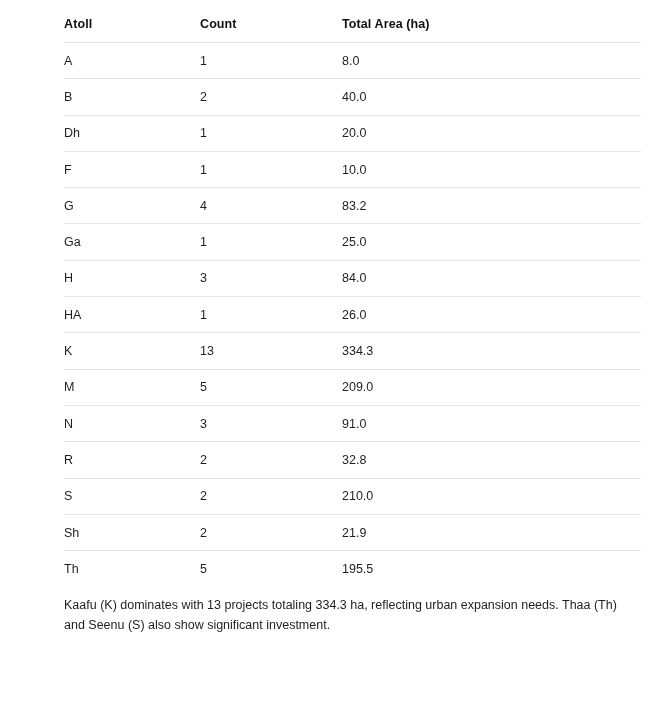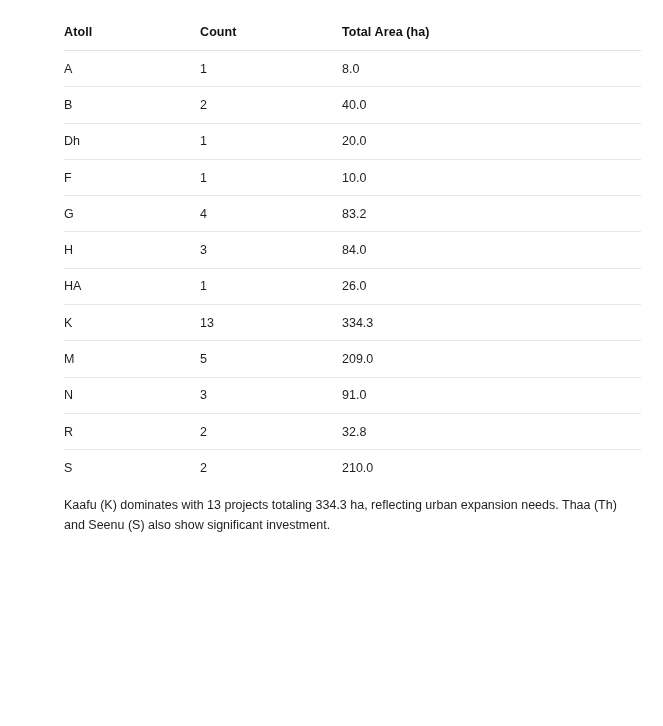--- a/index.html
+++ b/index.html
@@ -13,21 +13,21 @@
     font-family: "Liberation Sans", sans-serif;
     color: #1a1a1a;
     -webkit-font-smoothing: antialiased;
     overflow: hidden;
   }
   .page {
     position: relative;
     width: 663px;
     height: 726px;
     box-sizing: border-box;
-    padding: 12px 22px 0 64px;
+    padding: 4px 22px 0 64px;
   }
   table.atoll-table {
     width: 577px;
     border-collapse: collapse;
     table-layout: fixed;
     margin-top: 0;
   }
   table.atoll-table col.col-atoll  { width: 136px; }
   table.atoll-table col.col-count  { width: 142px; }
   table.atoll-table col.col-area   { width: 299px; }
@@ -102,20 +102,25 @@
         <td>F</td>
         <td>1</td>
         <td>10.0</td>
       </tr>
       <tr>
         <td>G</td>
         <td>4</td>
         <td>83.2</td>
       </tr>
       <tr>
+        <td>Ga</td>
+        <td>1</td>
+        <td>25.0</td>
+      </tr>
+      <tr>
         <td>H</td>
         <td>3</td>
         <td>84.0</td>
       </tr>
       <tr>
         <td>HA</td>
         <td>1</td>
         <td>26.0</td>
       </tr>
       <tr>
@@ -136,18 +141,28 @@
       <tr>
         <td>R</td>
         <td>2</td>
         <td>32.8</td>
       </tr>
       <tr>
         <td>S</td>
         <td>2</td>
         <td>210.0</td>
       </tr>
+      <tr>
+        <td>Sh</td>
+        <td>2</td>
+        <td>21.9</td>
+      </tr>
+      <tr>
+        <td>Th</td>
+        <td>5</td>
+        <td>195.5</td>
+      </tr>
     </tbody>
   </table>
 
   <p class="caption">Kaafu (K) dominates with 13 projects totaling 334.3 ha, reflecting urban expansion needs. Thaa (Th) and Seenu (S) also show significant investment.</p>
 
 </div>
 
 </body></html>

